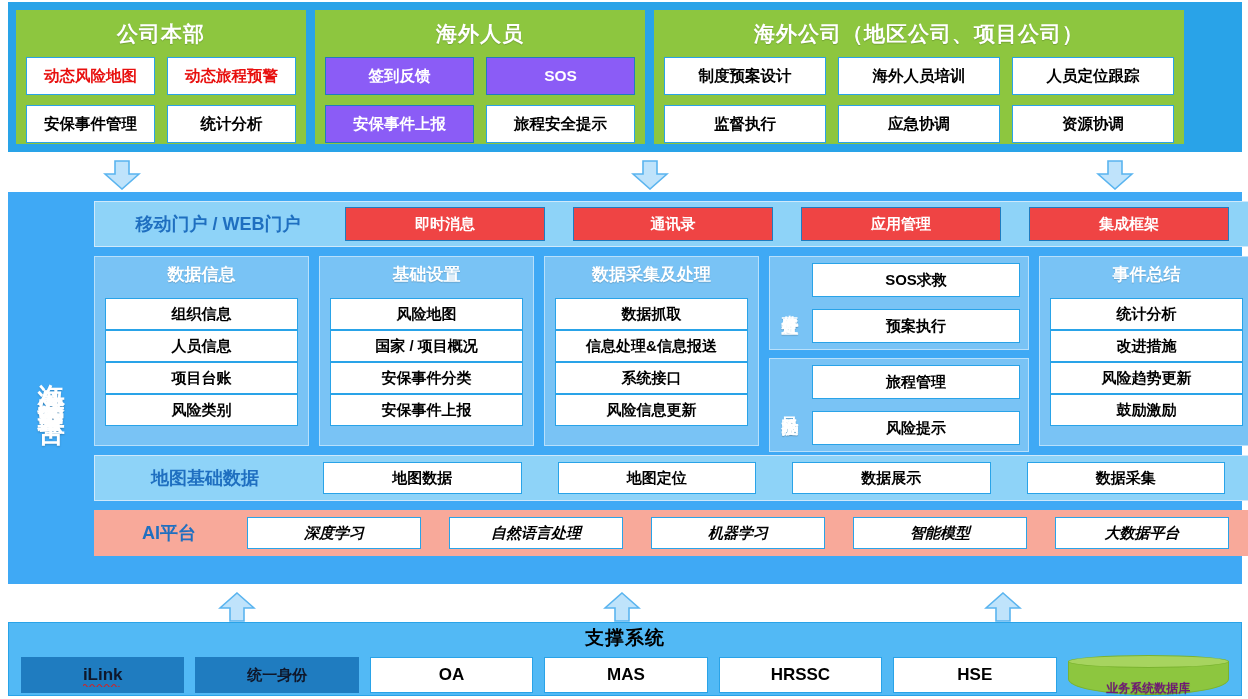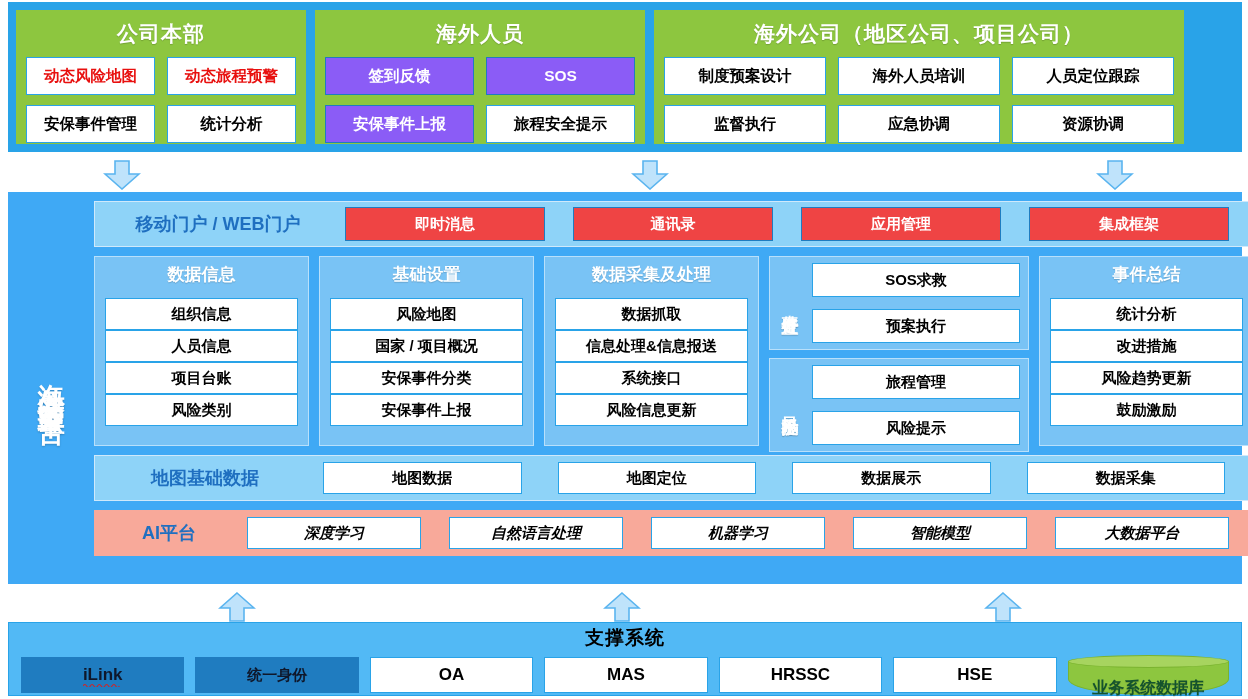--- a/index.html
+++ b/index.html
@@ -207,22 +207,22 @@
   .db-body {
     position: absolute; left: 0; right: 0; top: 6px; bottom: 0;
     background: #8dc63f; border: 1px solid #7ab32f;
     border-radius: 0 0 50% 50% / 0 0 16px 16px;
   }
   .db-top {
     position: absolute; left: 0; right: 0; top: 0px; height: 13px;
     background: #a7d45f; border: 1px solid #7ab32f; border-radius: 50%;
   }
   .db-label {
-    position: relative; z-index: 2; color: #14532d; font-weight: bold;
-    font-size: 16px; text-shadow: 0 1px 1px rgba(0,0,0,.2);
+    position: relative; z-index: 2; color: #701a75; font-weight: bold;
+    font-size: 12px; text-shadow: 0 1px 1px rgba(0,0,0,.2);
     padding-top: 5px; white-space: nowrap; margin-top: 21px;
   }
 </style>
 </head>
 <body>
 
 <div class="page">
 
   <div class="top-band">
 

